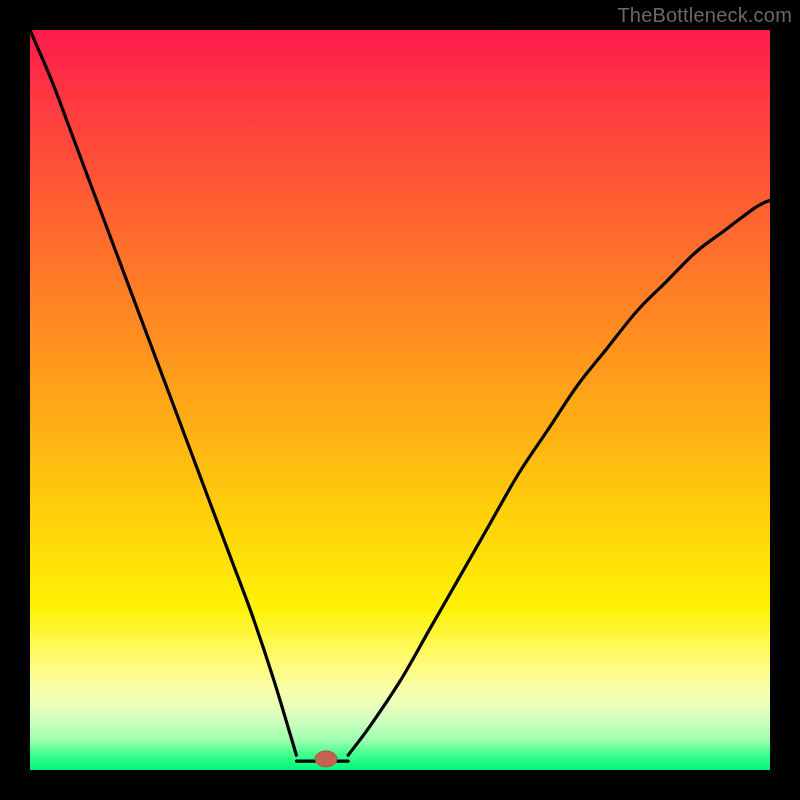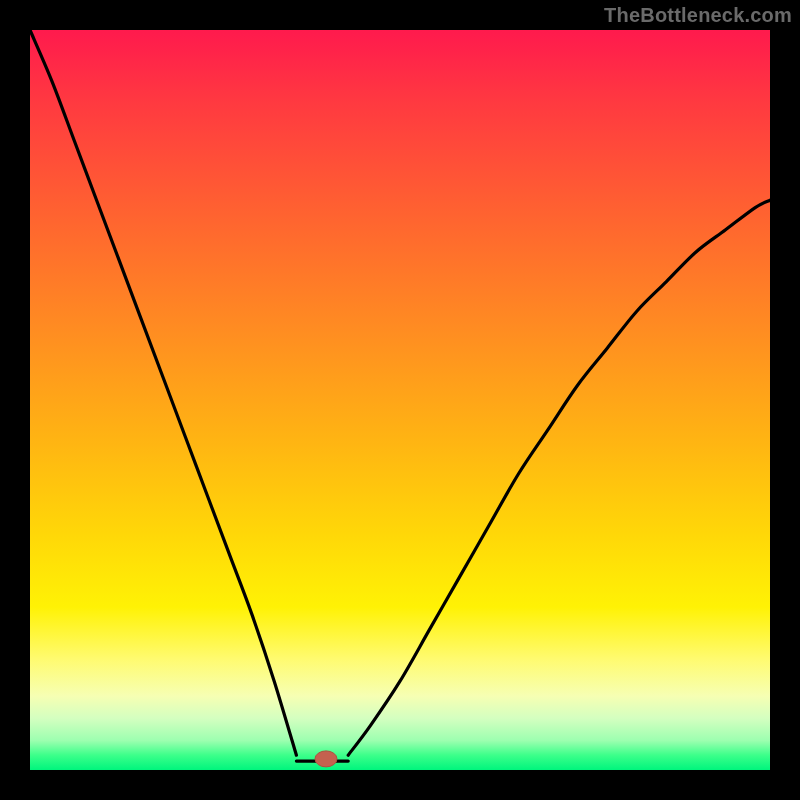--- a/index.html
+++ b/index.html
@@ -42,21 +42,21 @@
       #3cff8a 98%,
       #00f57d 100%
     );
   }
   .watermark {
     position: absolute;
     top: 4px;
     right: 8px;
     color: #6a6a6a;
     font-size: 20px;
-    font-weight: 700;
+    font-weight: 400;
     letter-spacing: 0.2px;
     user-select: none;
   }
   .curve-svg {
     position: absolute;
     top: 0;
     left: 0;
     width: 740px;
     height: 740px;
     overflow: visible;

